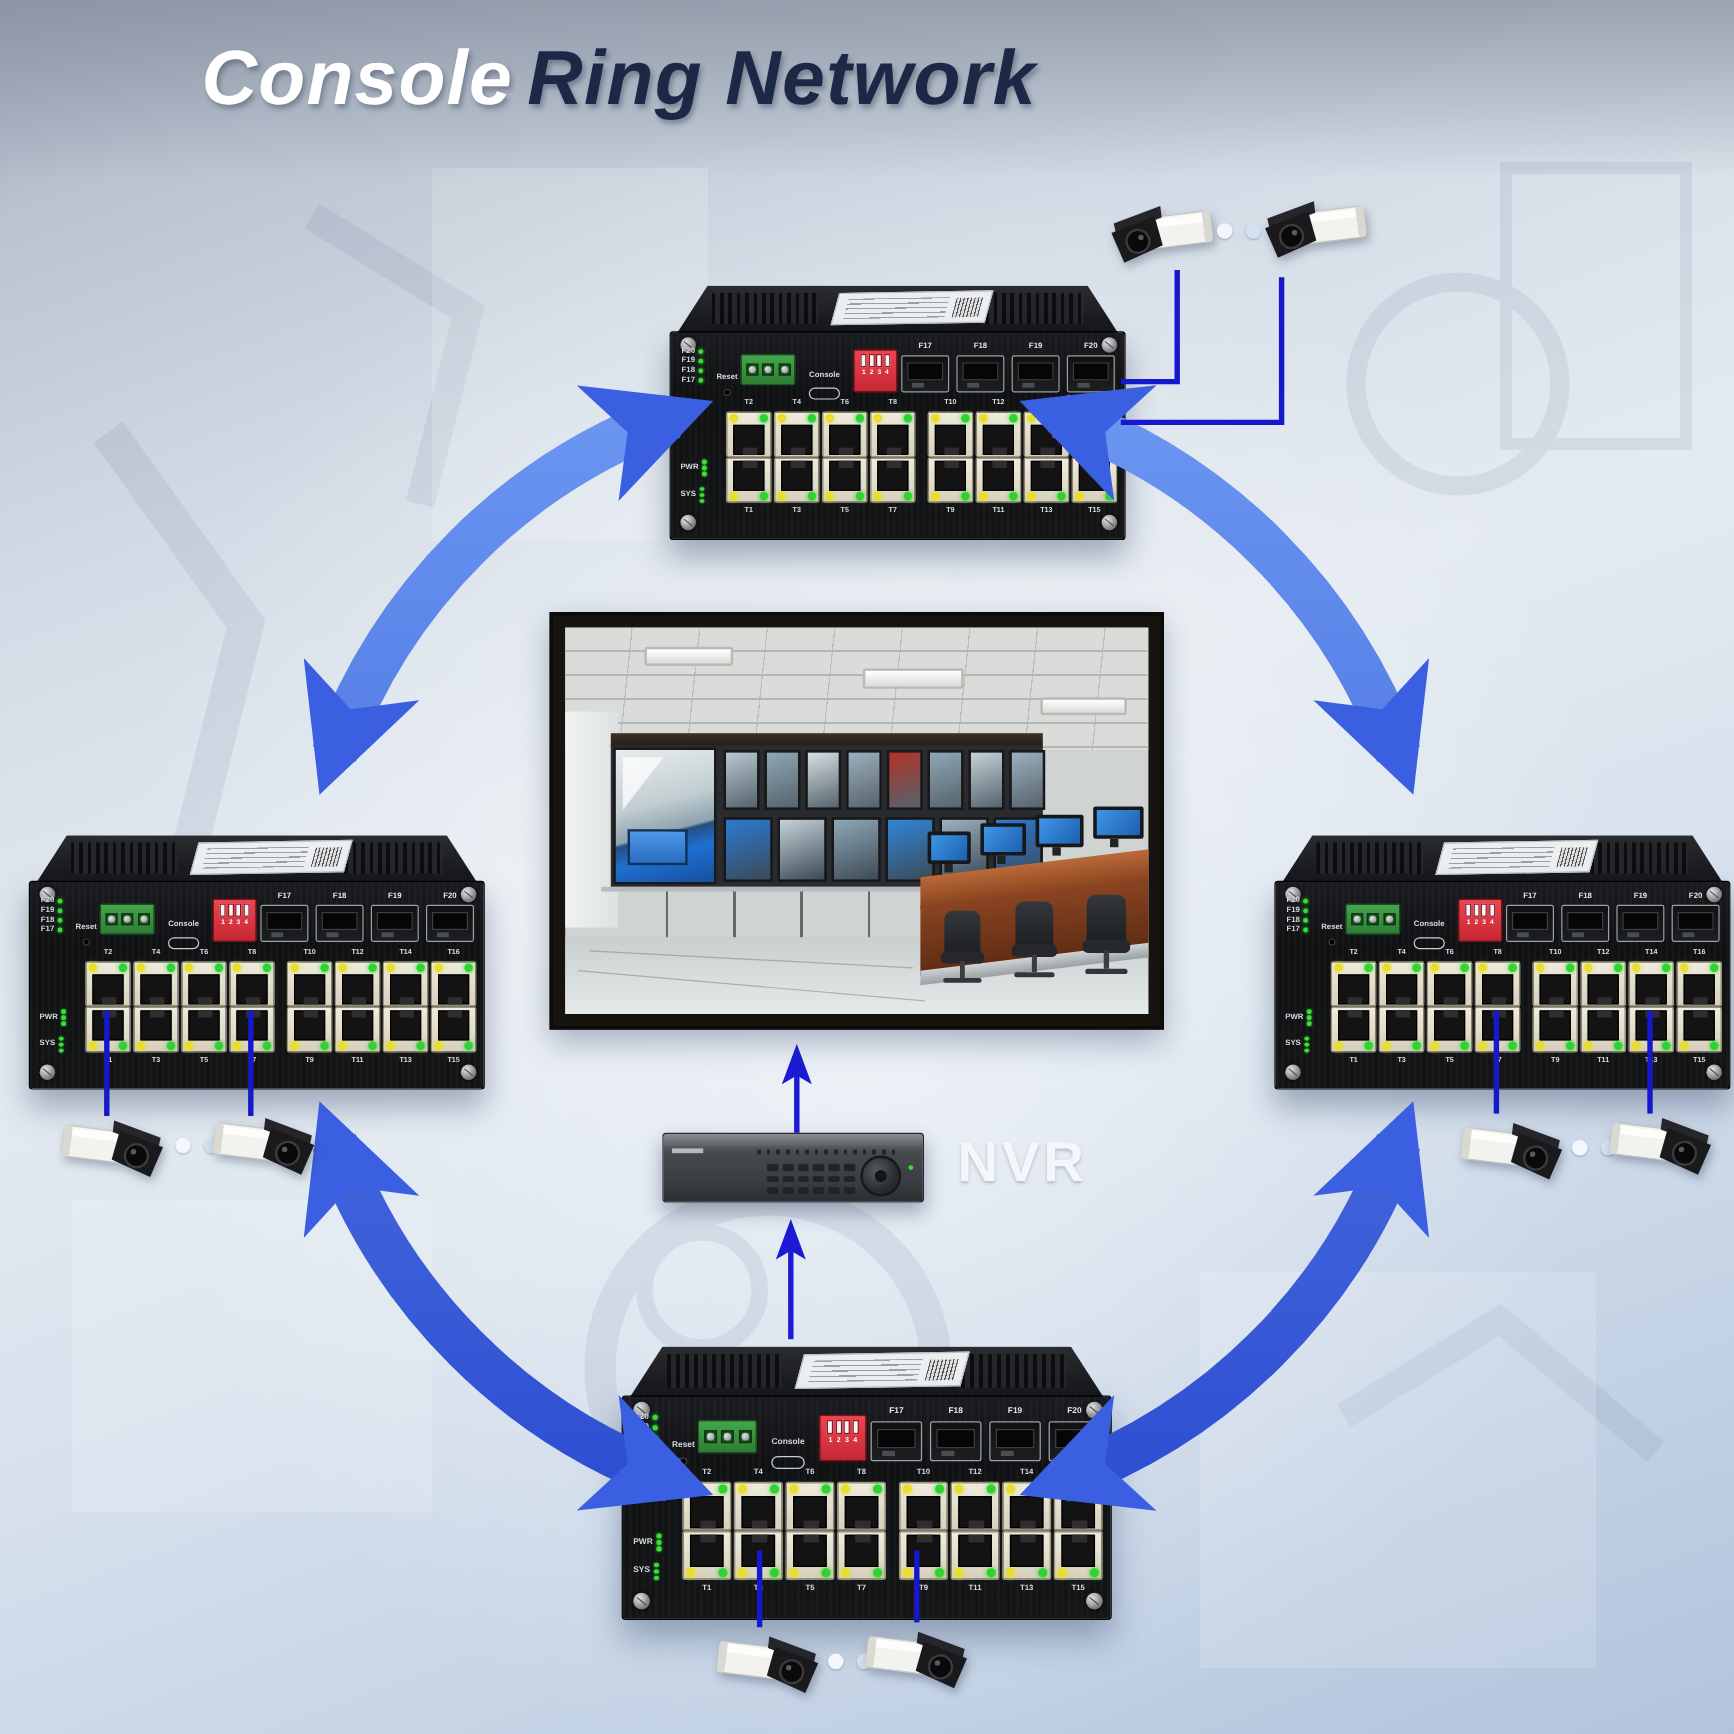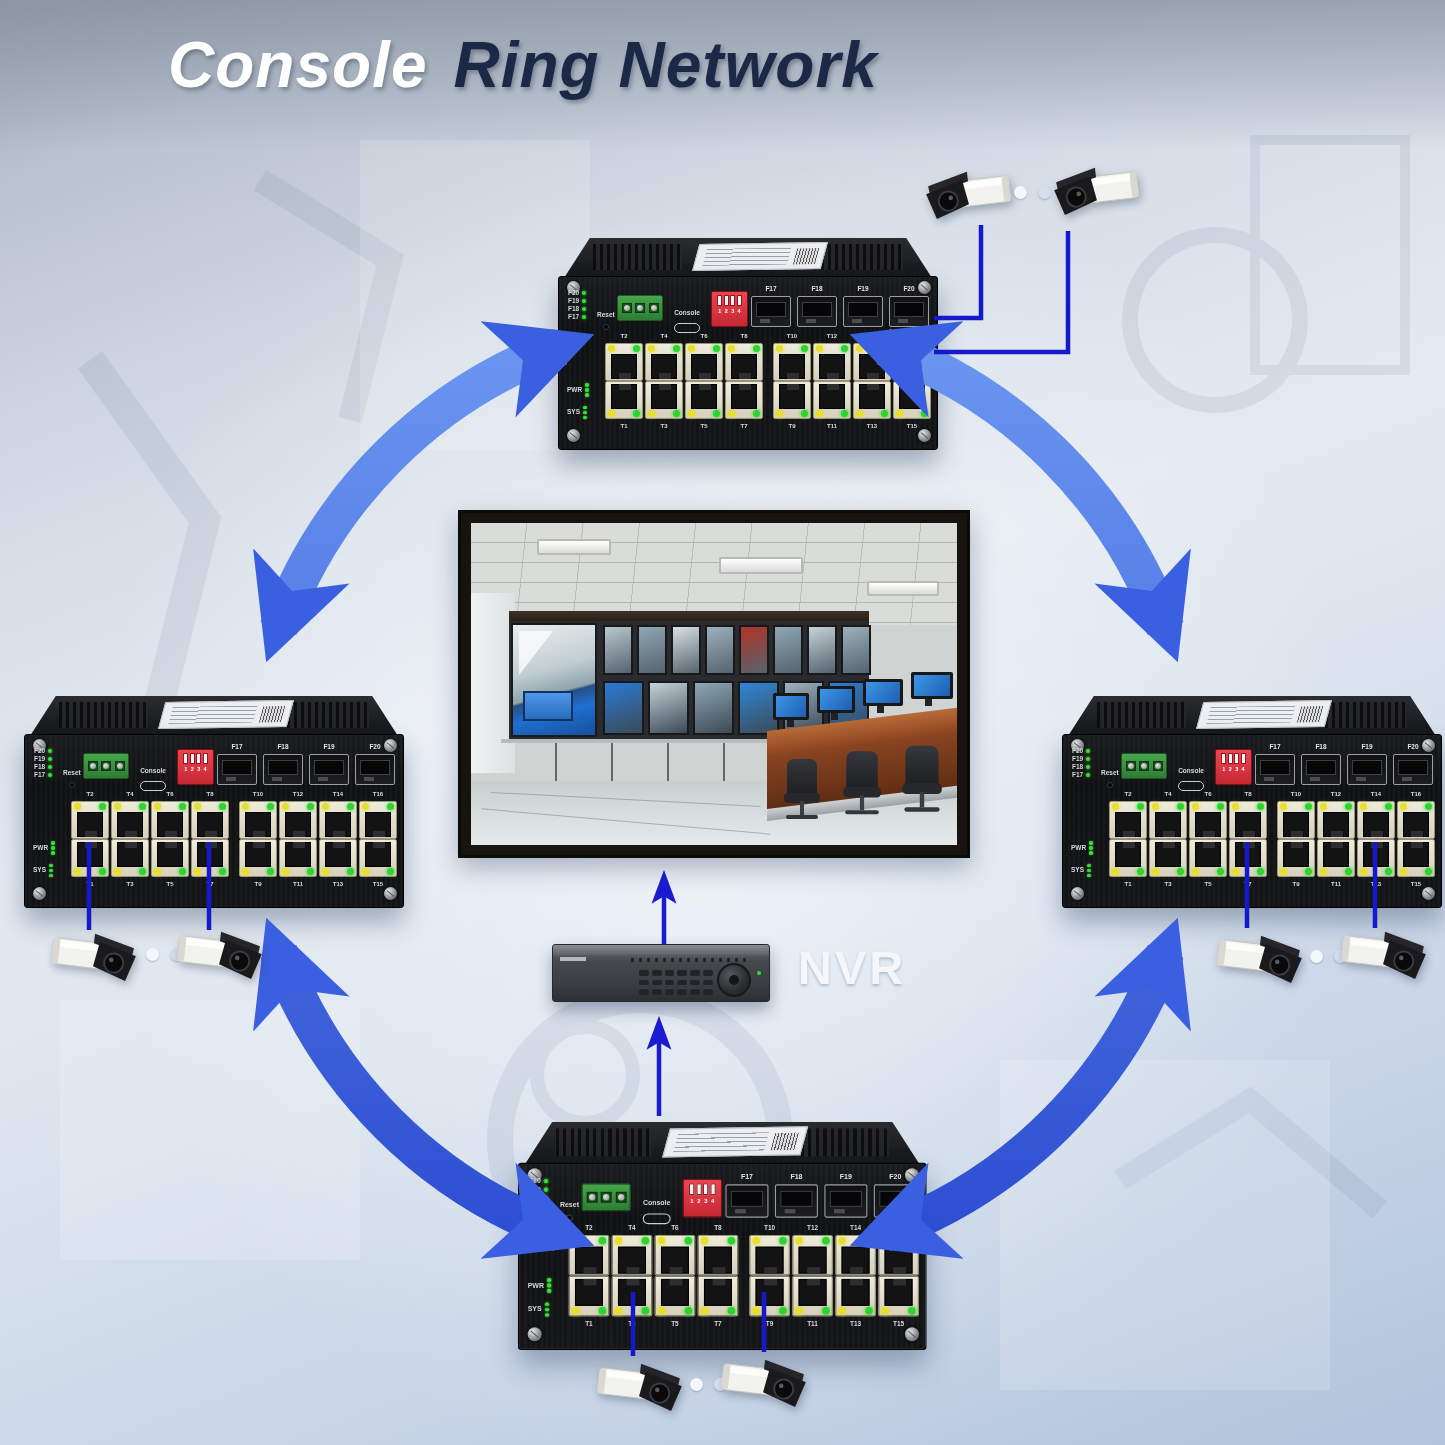--- a/index.html
+++ b/index.html
@@ -8,21 +8,21 @@
     background:linear-gradient(160deg,#9aa3b2 0%,#b9c2cf 9%,#d3dce6 26%,#e4eaf1 45%,#d8e2ed 62%,#c6d4e6 80%,#b2c4dc 100%);}
   #stage *{box-sizing:border-box;}
   .bg-haze{position:absolute;inset:0;background:radial-gradient(ellipse at 50% 55%,rgba(255,255,255,.55),rgba(255,255,255,0) 62%);}
   .bg-topband{position:absolute;left:0;top:0;width:100%;height:150px;
     background:linear-gradient(#87919f,rgba(150,160,175,.55) 60%,rgba(150,160,175,0));opacity:.75;}
   .bg-shapes{position:absolute;inset:0;}
   
   .title{position:absolute;left:168px;top:28px;font-size:64px;font-weight:bold;font-style:italic;
     letter-spacing:1px;white-space:nowrap;text-shadow:2px 3px 4px rgba(30,40,60,.35);}
   .title .t1{color:#ffffff;}
-  .title .t2{color:#1b2946;margin-left:26px;}
+  .title .t2{color:#1b2946;margin-left:12px;}
   
   .sw{position:absolute;width:380px;height:212px;}
   .sw-top{position:absolute;left:6px;right:6px;top:0;height:40px;background:linear-gradient(#2b2c30,#141518);
     clip-path:polygon(7% 0,93% 0,100% 100%,0 100%);}
   .sw-vent{position:absolute;top:6px;width:24%;height:26px;
     background:repeating-linear-gradient(90deg,#0b0b0d 0 3px,#26272b 3px 7px);opacity:.9;}
   .sw-vent.l{left:8%;} .sw-vent.r{right:8%;}
   .sw-sticker{position:absolute;left:36%;top:5px;width:128px;height:27px;background:#eceff1;
     transform:skewX(-16deg) rotate(-1deg);border:1px solid #b9bec4;overflow:hidden;}
   .sw-sticker::before{content:"";position:absolute;left:8px;top:4px;right:34px;bottom:4px;

